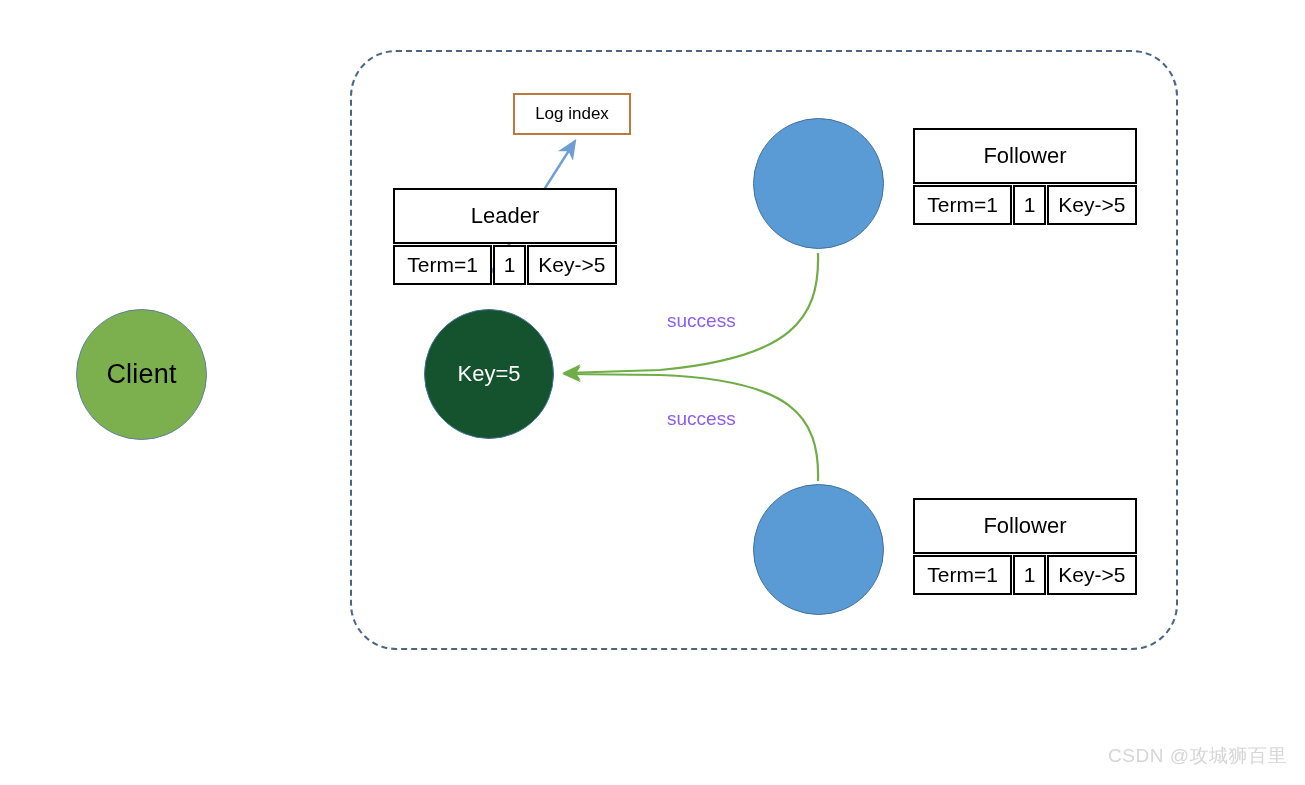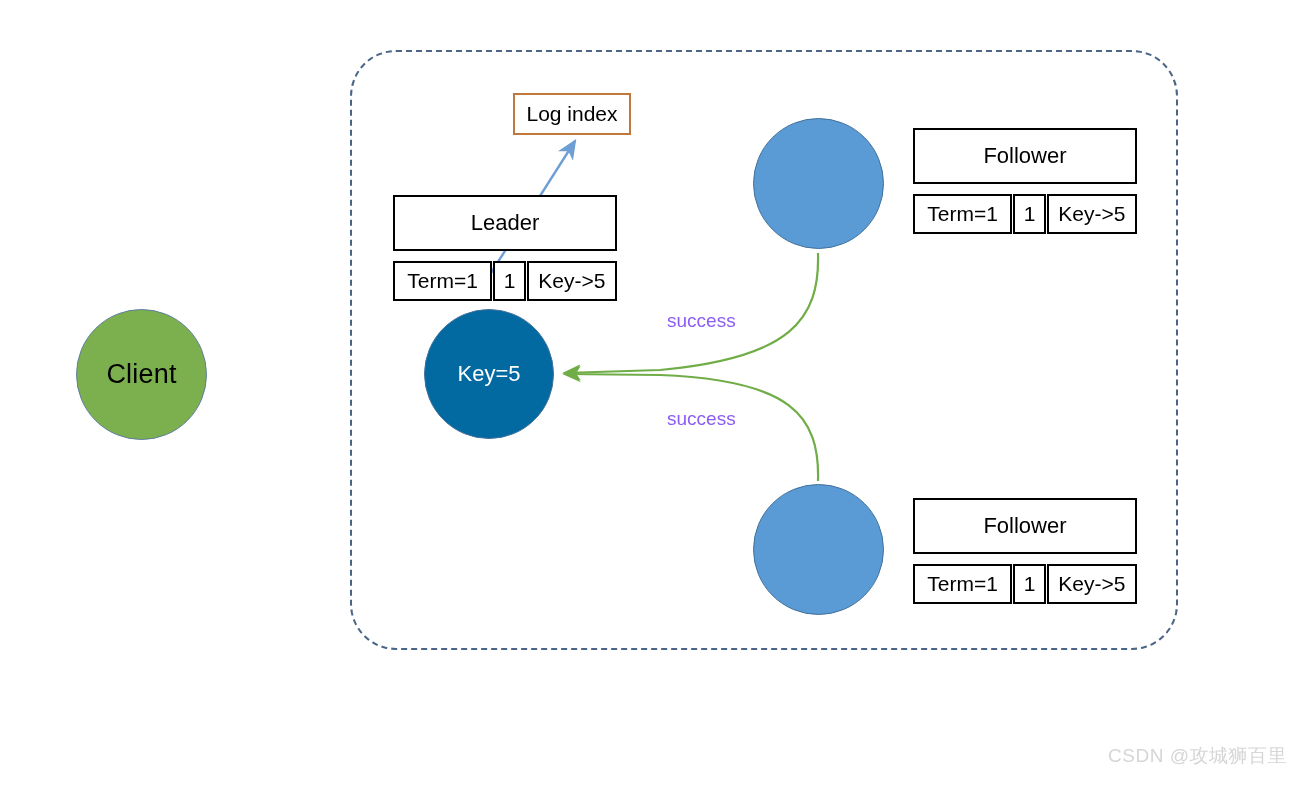--- a/index.html
+++ b/index.html
@@ -60,21 +60,21 @@
   .client-circle .node-label {
     color: #000000;
     font-size: 27px;
     letter-spacing: 0.2px;
   }
   .key-circle {
     left: 424px;
     top: 309px;
     width: 130px;
     height: 130px;
-    background: #0369a1;
+    background: #14532d;
     border: 1.5px solid #41719c;
   }
   .key-circle .node-label {
     color: #ffffff;
     font-size: 22px;
   }
   .follower-circle-top {
     left: 753px;
     top: 118px;
     width: 131px;
@@ -103,56 +103,56 @@
     display: flex;
     align-items: center;
     justify-content: center;
     font-size: 22px;
     color: #000000;
     background: #ffffff;
     box-sizing: border-box;
   }
   .node-table .table-row {
     display: flex;
-    margin-top: 10px;
+    margin-top: 1px;
     box-sizing: border-box;
   }
   .node-table .table-cell {
     border: 2px solid #000000;
     height: 40px;
     display: flex;
     align-items: center;
     justify-content: center;
     font-size: 21px;
     color: #000000;
     background: #ffffff;
     box-sizing: border-box;
   }
   .node-table .cell-term   { width: 110px; }
   .node-table .cell-index  { width: 36px; margin-left: 1px; }
   .node-table .cell-entry  { width: 100px; margin-left: 1px; }
 
-  .leader-table   { left: 370px; top: 195px; width: 247px; }
+  .leader-table   { left: 370px; top: 188px; width: 247px; }
   .follower-table-top    { left: 890px; top: 128px; width: 247px; }
   .follower-table-bottom { left: 890px; top: 498px; width: 247px; }
 
   
   .log-index-box {
     position: absolute;
     left: 513px;
     top: 93px;
     width: 118px;
     height: 42px;
     border: 2.5px solid #c0783c;
     background: #ffffff;
     box-sizing: border-box;
     display: flex;
     align-items: center;
     justify-content: center;
-    font-size: 21px;
+    font-size: 17px;
     color: #000000;
   }
 
   
   .edge-label {
     position: absolute;
     font-size: 19px;
     color: #8b5cf6;
     white-space: nowrap;
   }

